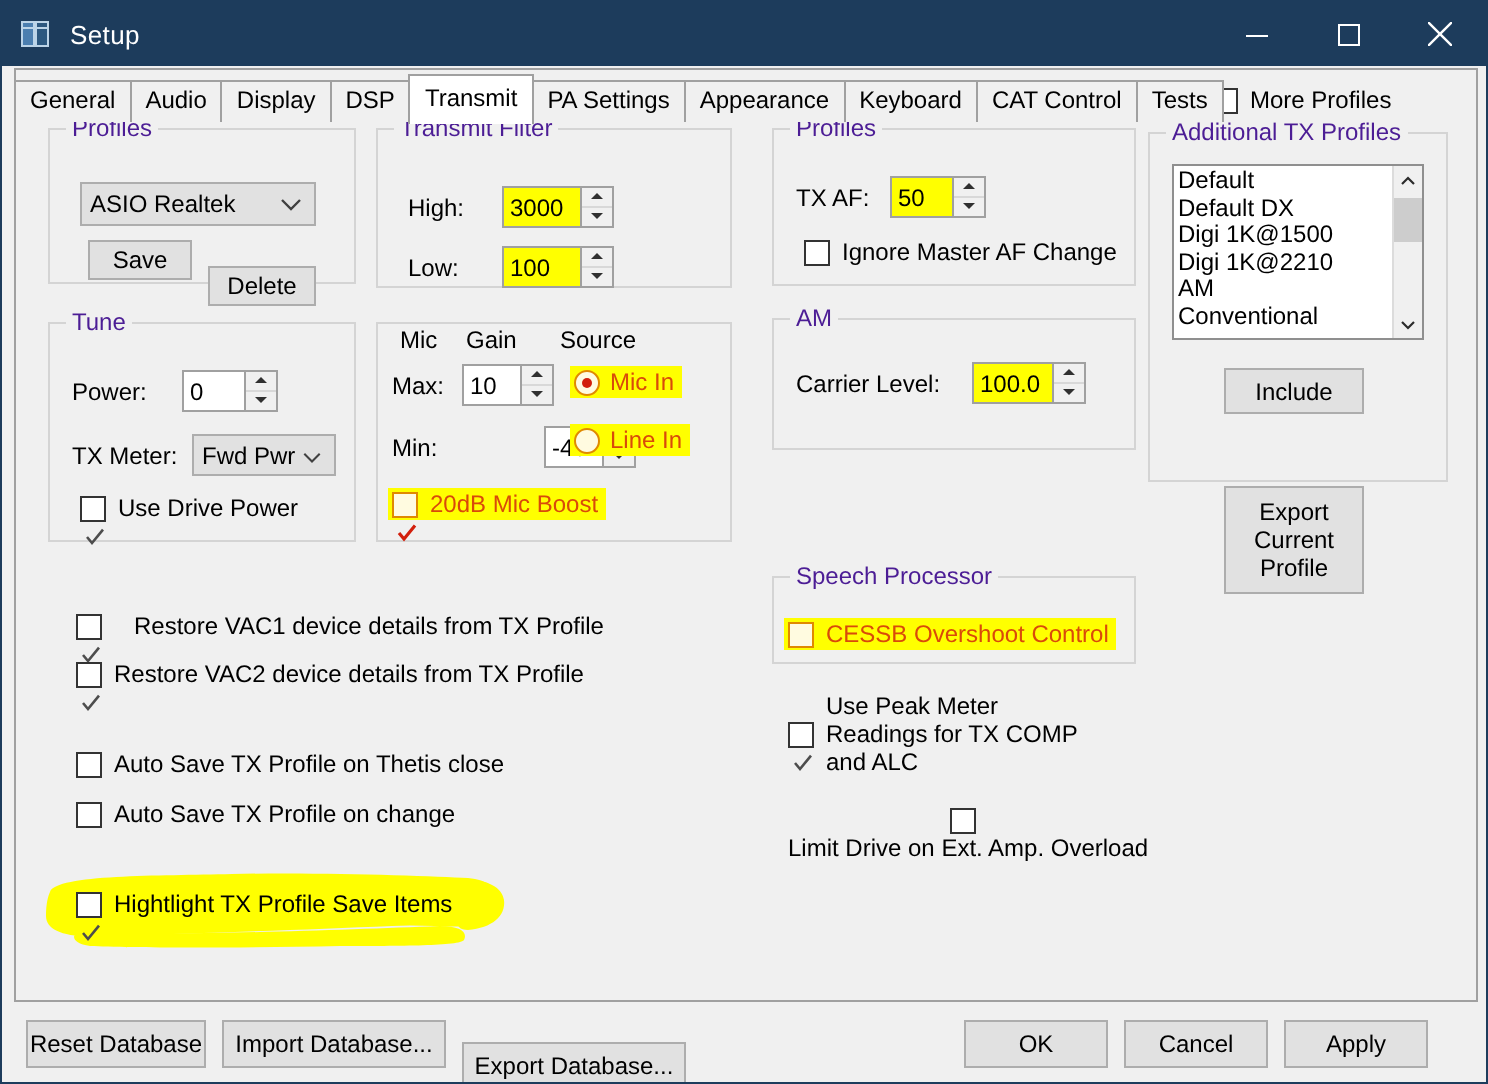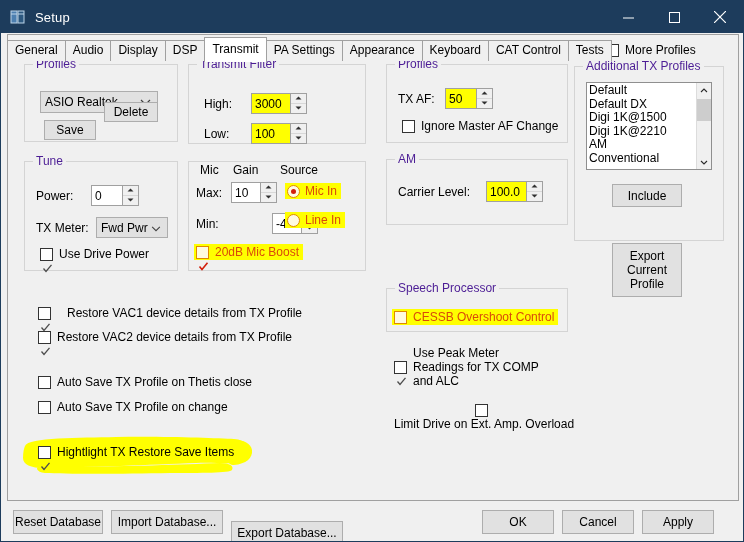--- a/index.html
+++ b/index.html
@@ -351,21 +351,21 @@
     </div>
     <div class="combo" style="left:32px; top:56px; width:118px; height:22px;">
       <span>ASIO Realtek</span>
       <span class="chev">
         <svg width="11" height="7" viewBox="0 0 11 7">
             <path d="M1 1 L5.5 5.5 L10 1" fill="none" stroke="#404040" stroke-width="1.2"></path>
           </svg>
       </span>
     </div>
     <div class="btn" style="left:36px; top:85px; width:52px; height:20px;">Save</div>
-    <div class="btn" style="left:96px; top:67px; width:54px; height:20px;">Delete</div>
+    <div class="btn" style="left:96px; top:98px; width:54px; height:20px;">Delete</div>
 
     <div class="groupbox" style="left:16px; top:126px; width:154px; height:110px;">
       <span class="gb-title">Tune</span>
     </div>
     <span class="lbl" style="left:28px; top:154px;">Power:</span>
     <div class="spin" style="left:83px; top:150px; width:48px;">
       <div class="field">0</div>
       <div class="arrows">
         <div class="ar up">
           <svg width="7" height="4" viewBox="0 0 7 4">
@@ -626,21 +626,21 @@
     </svg>
 
     <div class="cb" style="left:30px; top:410px; align-items:center;">
       <span class="box">
         <span class="tick">
           <svg width="11" height="11" viewBox="0 0 11 11">
               <path d="M1.5 5.5 L4 8.5 L9.5 1.8" fill="none" stroke="#4d4d4d" stroke-width="1.3"></path>
             </svg>
         </span>
       </span>
-      <span class="cbtext">Hightlight TX Restore Save Items</span>
+      <span class="cbtext">Hightlight TX Profile Save Items</span>
     </div>
 
     <div class="groupbox" style="left:378px; top:253px; width:182px; height:44px;">
       <span class="gb-title">Speech Processor</span>
     </div>
     <div class="cb hl-orange hl-wrap" style="left:384px; top:274px; align-items:center;">
       <span class="box"></span>
       <span class="cbtext">CESSB Overshoot Control</span>
     </div>
 

